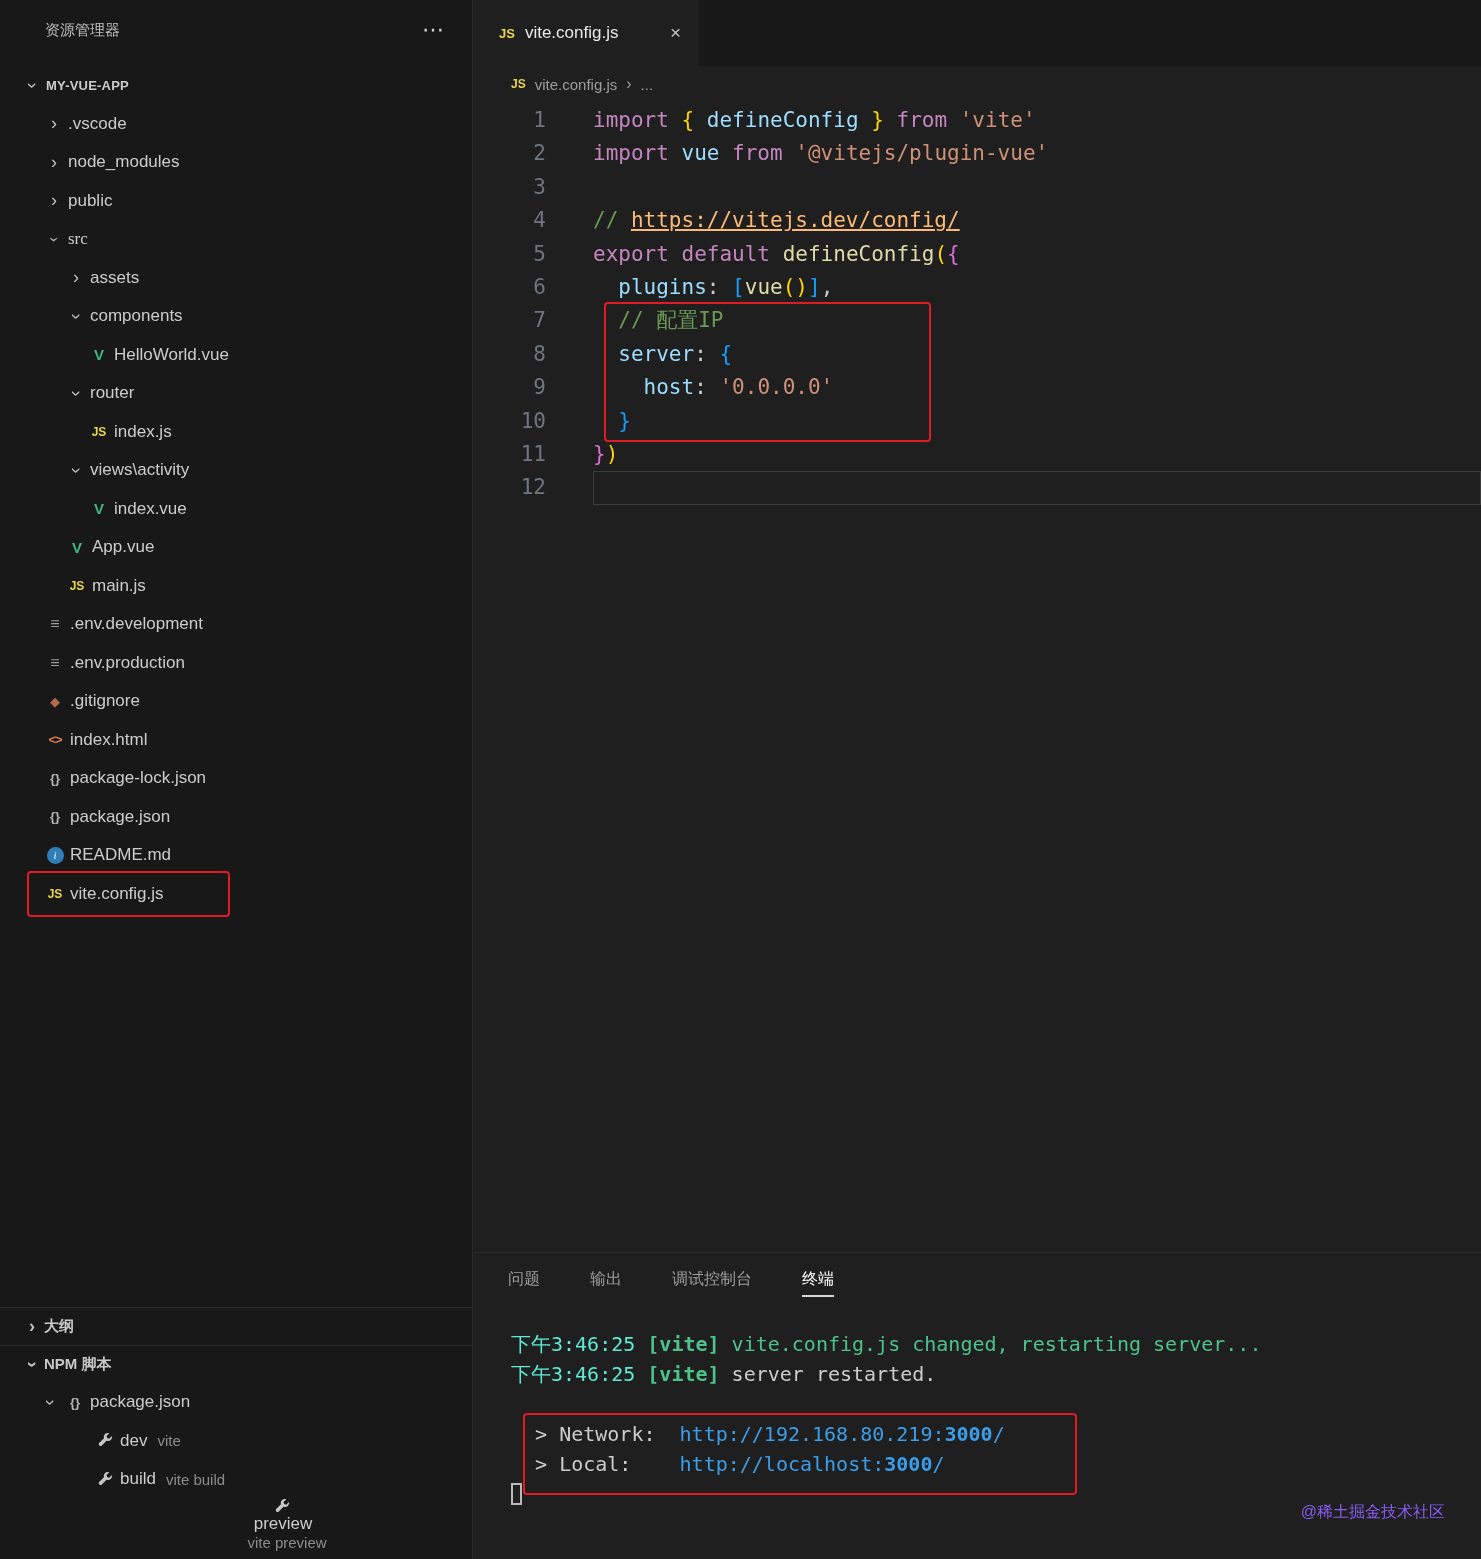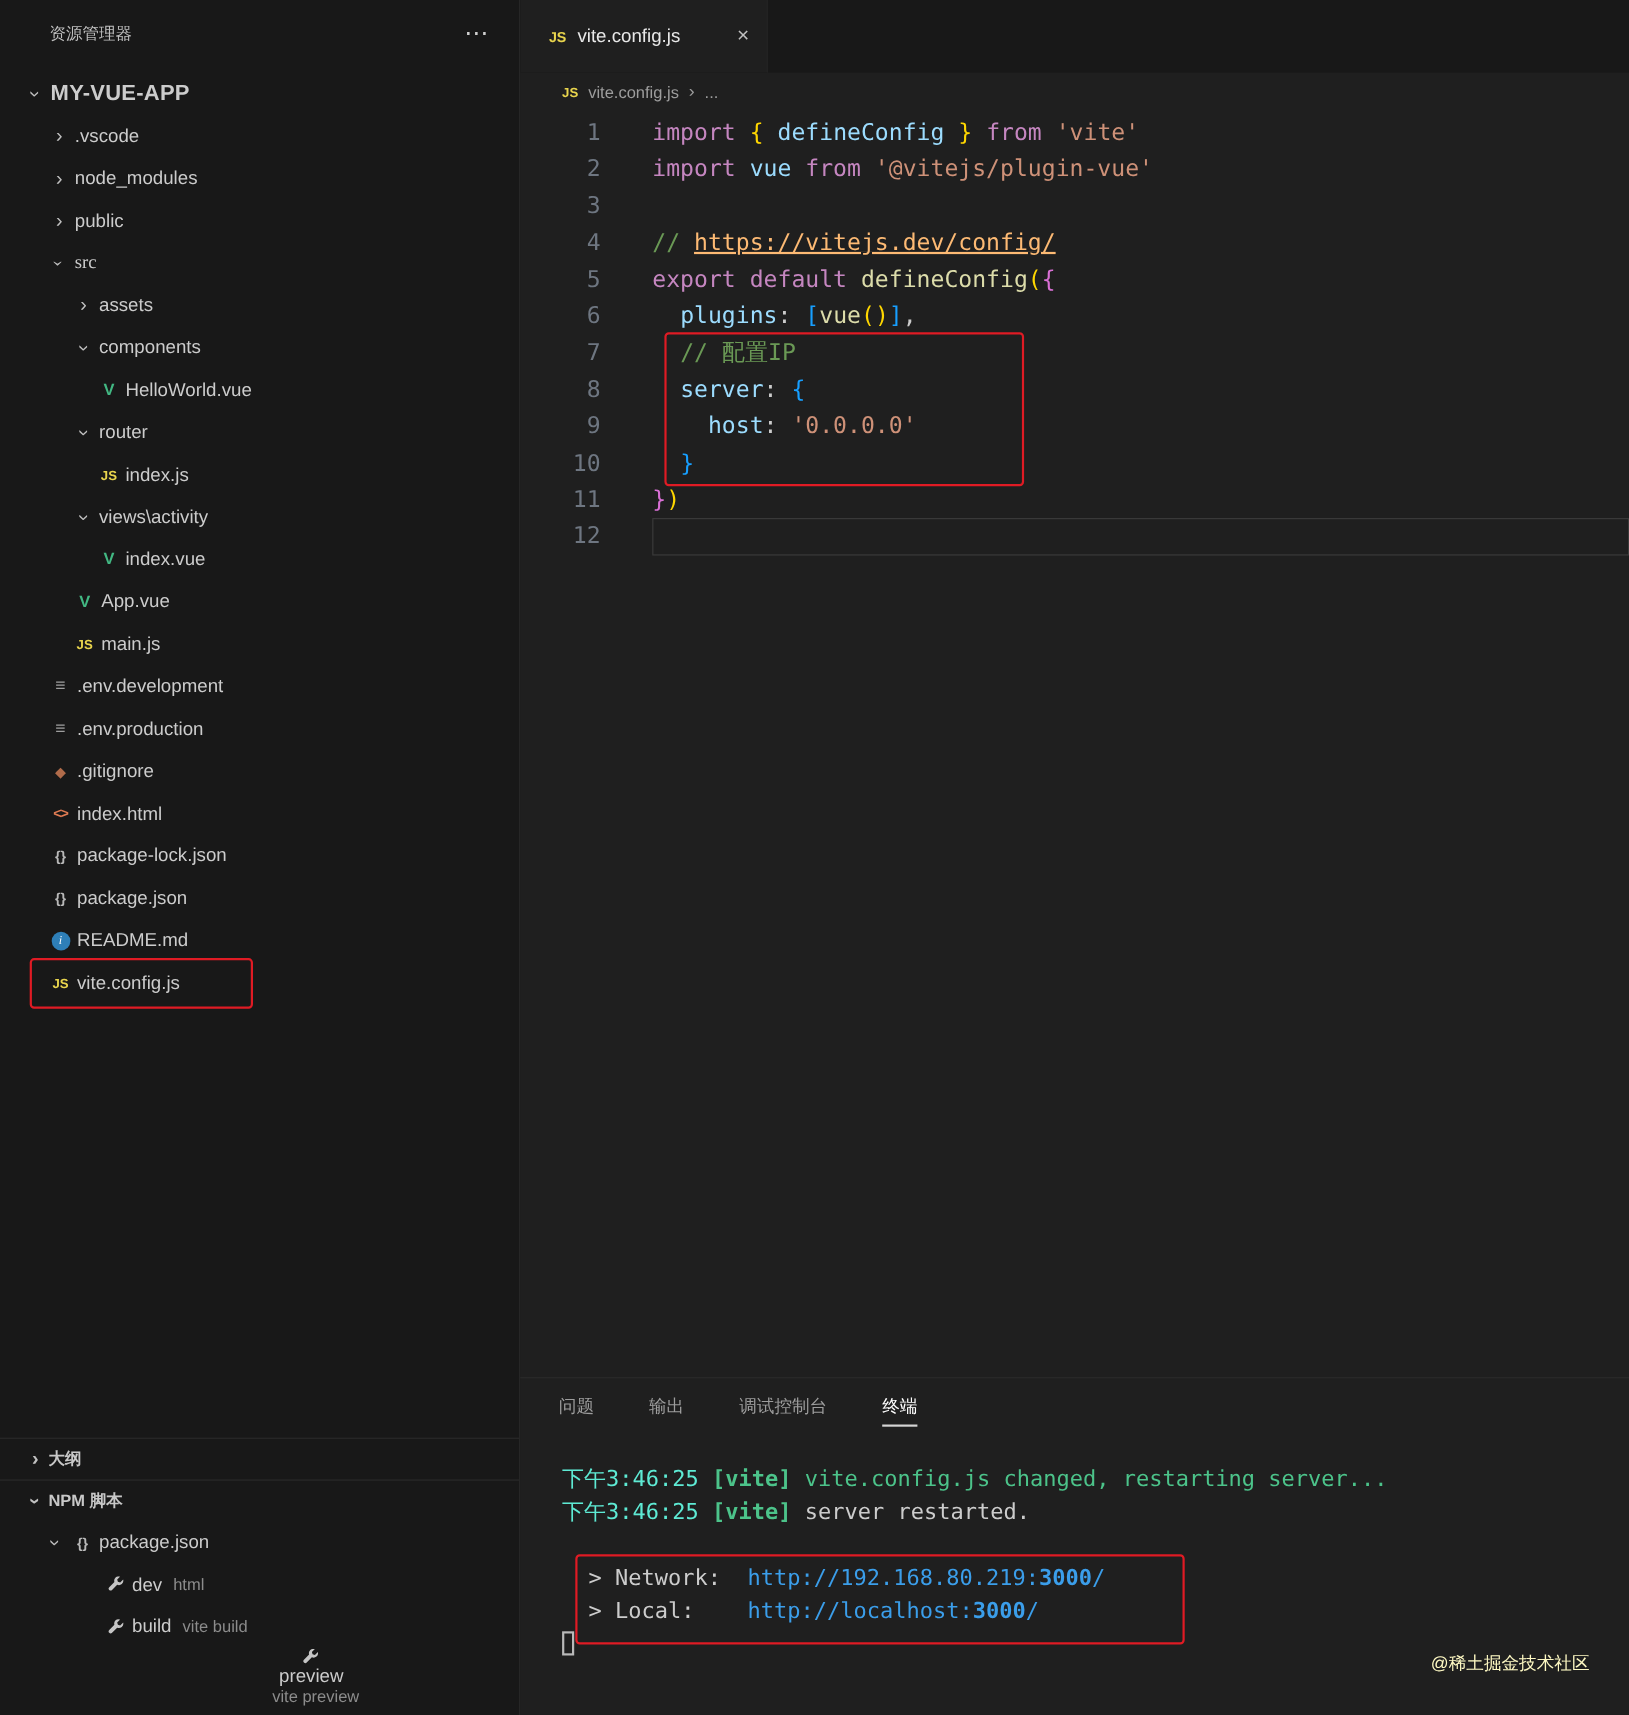--- a/index.html
+++ b/index.html
@@ -26,21 +26,21 @@
     font-size:15px; color:#bfbfbf;
   }
   .sb-more { font-size:22px; color:#d0d0d0; cursor:pointer; }
   .tree { flex:1; overflow:hidden; padding-top:6px; }
 
   .trow {
     height:38.5px; display:flex; align-items:center;
     font-size:17px; color:#cccccc; white-space:nowrap;
     position:relative; cursor:pointer;
   }
-  .trow.root .lbl { font-weight:bold; font-size:20px; letter-spacing:.2px; }
+  .trow.root .lbl { font-weight:bold; font-size:13px; letter-spacing:.2px; }
   .chev {
     width:24px; flex:none;
     display:inline-flex; align-items:center; justify-content:center;
     font-size:18px; color:#c0c0c0;
   }
   .chev.open { transform:rotate(90deg); }
   .lbl { margin-left:2px; }
   .desc { margin-left:10px; font-size:15px; color:#8c8c8c; }
 
   .fi {
@@ -156,21 +156,21 @@
   .tk2-pl   { color:#cccccc; }
   .tk2-cy   { color:#3b9eea; }
   .tk2-cyb  { color:#3b9eea; font-weight:bold; }
   .cursor {
     display:inline-block; width:11px; height:22px;
     border:2px solid #b9b9b9; vertical-align:-4px;
   }
 
   .watermark {
     position:absolute; right:36px; bottom:36px;
-    font-size:16px; color:#fef9c3;
+    font-size:16px; color:#8b5cf6;
   }
 </style>
 </head>
 <body>
 
 <div class="app">
 
   <aside class="sidebar">
     <div class="sb-header">
       <span>资源管理器</span>
@@ -310,21 +310,21 @@
             </span>
             <span class="lbl">package.json</span>
           </div>
           <div class="trow" style="padding-left: 92px;">
             <span class="fi">
               <svg width="15" height="15" viewBox="0 0 16 16">
                 <path fill="#c5c5c5" d="M14.9 3.1l-2.9 2.9-2.2-.7-.7-2.2L12 .2a4.3 4.3 0 0 0-5.6 5.3l-5 5a1.9 1.9 0 0 0 2.7 2.7l5-5a4.3 4.3 0 0 0 5.8-5.1z"></path>
               </svg>
             </span>
             <span class="lbl">dev</span>
-            <span class="desc">html</span>
+            <span class="desc">vite</span>
           </div>
           <div class="trow" style="padding-left: 92px;">
             <span class="fi">
               <svg width="15" height="15" viewBox="0 0 16 16">
                 <path fill="#c5c5c5" d="M14.9 3.1l-2.9 2.9-2.2-.7-.7-2.2L12 .2a4.3 4.3 0 0 0-5.6 5.3l-5 5a1.9 1.9 0 0 0 2.7 2.7l5-5a4.3 4.3 0 0 0 5.8-5.1z"></path>
               </svg>
             </span>
             <span class="lbl">build</span>
             <span class="desc">vite build</span>
           </div>

